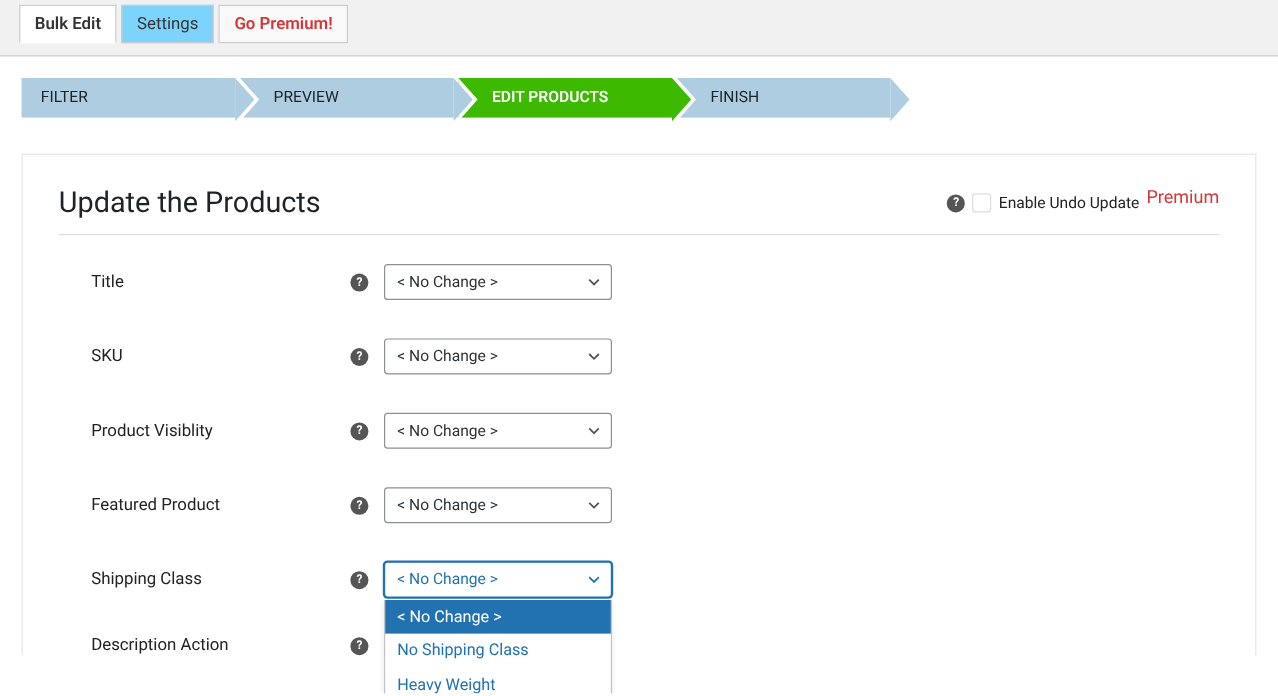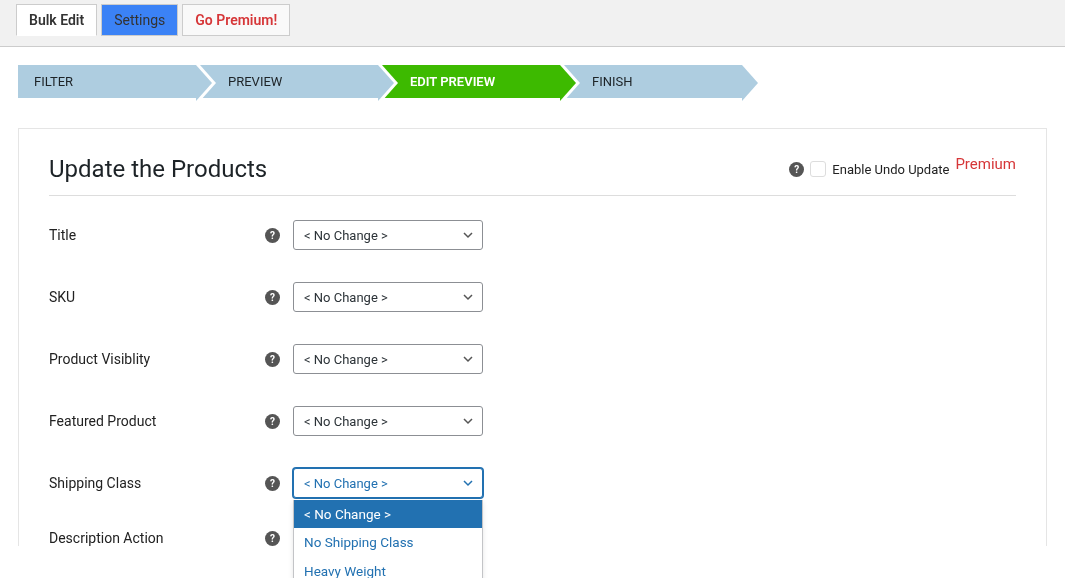--- a/index.html
+++ b/index.html
@@ -1,19 +1,19 @@
 <!DOCTYPE html>
 <html><head>
   <meta charset="utf-8">
   <style>
     * { box-sizing: border-box; margin: 0; padding: 0; }
     body { font-family: -apple-system, BlinkMacSystemFont, "Segoe UI", Roboto, sans-serif; font-size: 14px; color: #333; background: #fff; }
     
     .top-tabs { display: flex; gap: 4px; padding: 4px 16px 10px; background: #f1f1f1; border-bottom: 1px solid #ccc; align-items: flex-end; }
-    .top-tab { padding: 7px 12px; background: #3b82f6; border: 1px solid #ccc; font-size: 14px; cursor: pointer; }
+    .top-tab { padding: 7px 12px; background: #7dd3fc; border: 1px solid #ccc; font-size: 14px; cursor: pointer; }
     .top-tab.active { background: #fff; font-weight: 600; border-bottom-color: #fff; }
     .top-tab.premium { color: #d63638; background: #f9f9f9; font-weight: 600; }
     
     .stepper { display: flex; gap: 4px; padding: 18px 18px 12px; }
     .step { position: relative; padding: 9px 24px 9px 28px; background: #aecde0; color: #1d2327; font-size: 13px; min-width: 178px; }
     .step::after { content: ""; position: absolute; right: -16px; top: 0; border-style: solid; border-width: 18px 0 18px 16px; border-color: transparent transparent transparent #aecde0; z-index: 2; }
     .step::before { content: ""; position: absolute; left: 0; top: 0; border-style: solid; border-width: 18px 0 18px 16px; border-color: transparent transparent transparent #fff; }
     .step:first-child::before { display: none; }
     .step:first-child { padding-left: 16px; }
     .step.active { background: #3dba00; color: #fff; font-weight: 600; }
@@ -21,21 +21,21 @@
     
     .panel { margin: 18px 18px 0; border: 1px solid #e5e5e5; border-bottom: none; background: #fff; padding: 26px 30px 0; }
     .panel-header { display: flex; justify-content: space-between; align-items: center; padding-bottom: 12px; border-bottom: 1px solid #ddd; margin-bottom: 24px; }
     .panel-title { font-size: 24px; font-weight: 400; color: #1d2327; }
     .undo-wrap { display: flex; align-items: center; gap: 6px; font-size: 13px; color: #222; }
     .help-icon { display: inline-flex; align-items: center; justify-content: center; width: 15px; height: 15px; border-radius: 50%; background: #555; color: #fff; font-size: 10px; font-weight: bold; cursor: help; }
     .checkbox-box { width: 16px; height: 16px; border: 1px solid #ddd; border-radius: 3px; background: #fff; }
     .premium-badge { color: #d63638; font-size: 15px; align-self: flex-start; margin-top: -6px; }
     
     .form-row { display: flex; align-items: center; margin-bottom: 32px; }
-    .form-label { width: 216px; font-size: 14px; color: #222; }
+    .form-label { width: 216px; font-size: 14px; color: #222; margin-left: 27px; }
     .form-help { width: 28px; display: flex; justify-content: flex-start; }
     .select-box { position: relative; width: 190px; height: 30px; border: 1px solid #8c8f94; border-radius: 3px; display: flex; align-items: center; padding: 0 28px 0 10px; font-size: 13px; color: #2c3338; background: #fff; cursor: pointer; }
     .select-box.open { border-color: #2271b1; box-shadow: 0 0 0 1px #2271b1; color: #2271b1; }
     .select-chevron { position: absolute; right: 8px; top: 50%; transform: translateY(-50%); pointer-events: none; }
     .select-chevron svg { display: block; }
     
     .dropdown-wrap { position: relative; }
     .dropdown-list { position: absolute; top: 32px; left: 0; width: 190px; background: #fff; border: 1px solid #c3c4c7; border-top: none; z-index: 10; box-shadow: 0 2px 5px rgba(0,0,0,0.1); }
     .dropdown-item { padding: 4px 10px; font-size: 13.5px; color: #2271b1; cursor: pointer; line-height: 1.5; }
     .dropdown-item.selected { background: #2271b1; color: #fff; }
@@ -45,21 +45,21 @@
 
 <div class="top-tabs">
   <div class="top-tab active">Bulk Edit</div>
   <div class="top-tab">Settings</div>
   <div class="top-tab premium">Go Premium!</div>
 </div>
 
 <div class="stepper">
   <div class="step">FILTER</div>
   <div class="step">PREVIEW</div>
-  <div class="step active">EDIT PREVIEW</div>
+  <div class="step active">EDIT PRODUCTS</div>
   <div class="step">FINISH</div>
 </div>
 
 <div class="panel">
   <div class="panel-header">
     <div class="panel-title">Update the Products</div>
     <div class="undo-wrap">
       <span class="help-icon">?</span>
       <span class="checkbox-box"></span>
       <span>Enable Undo Update</span>

